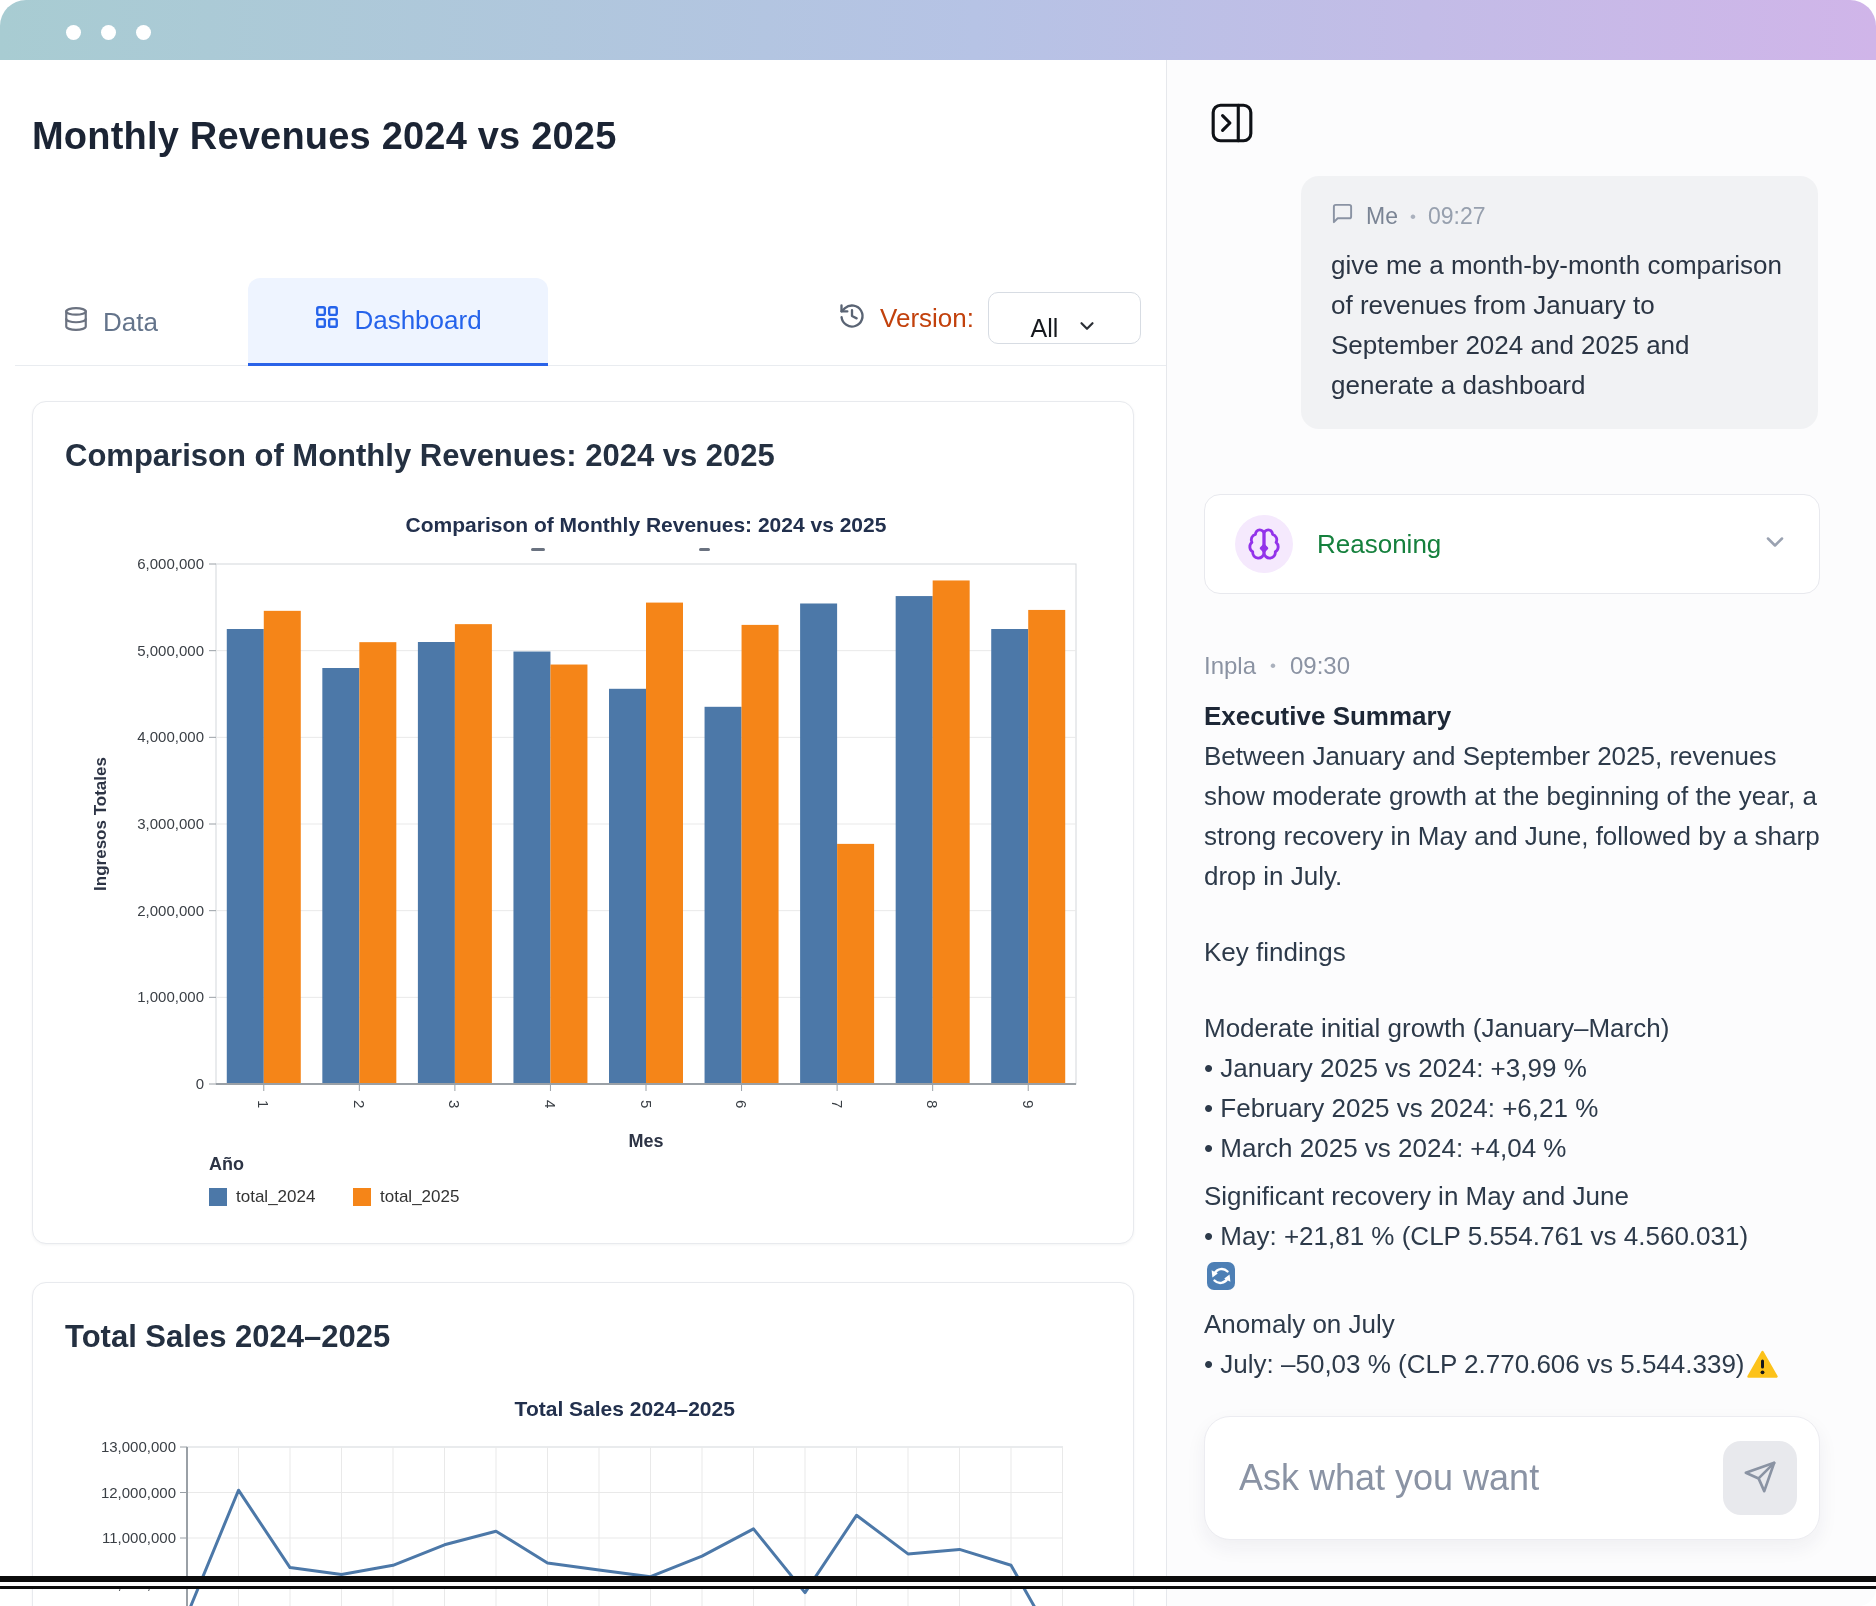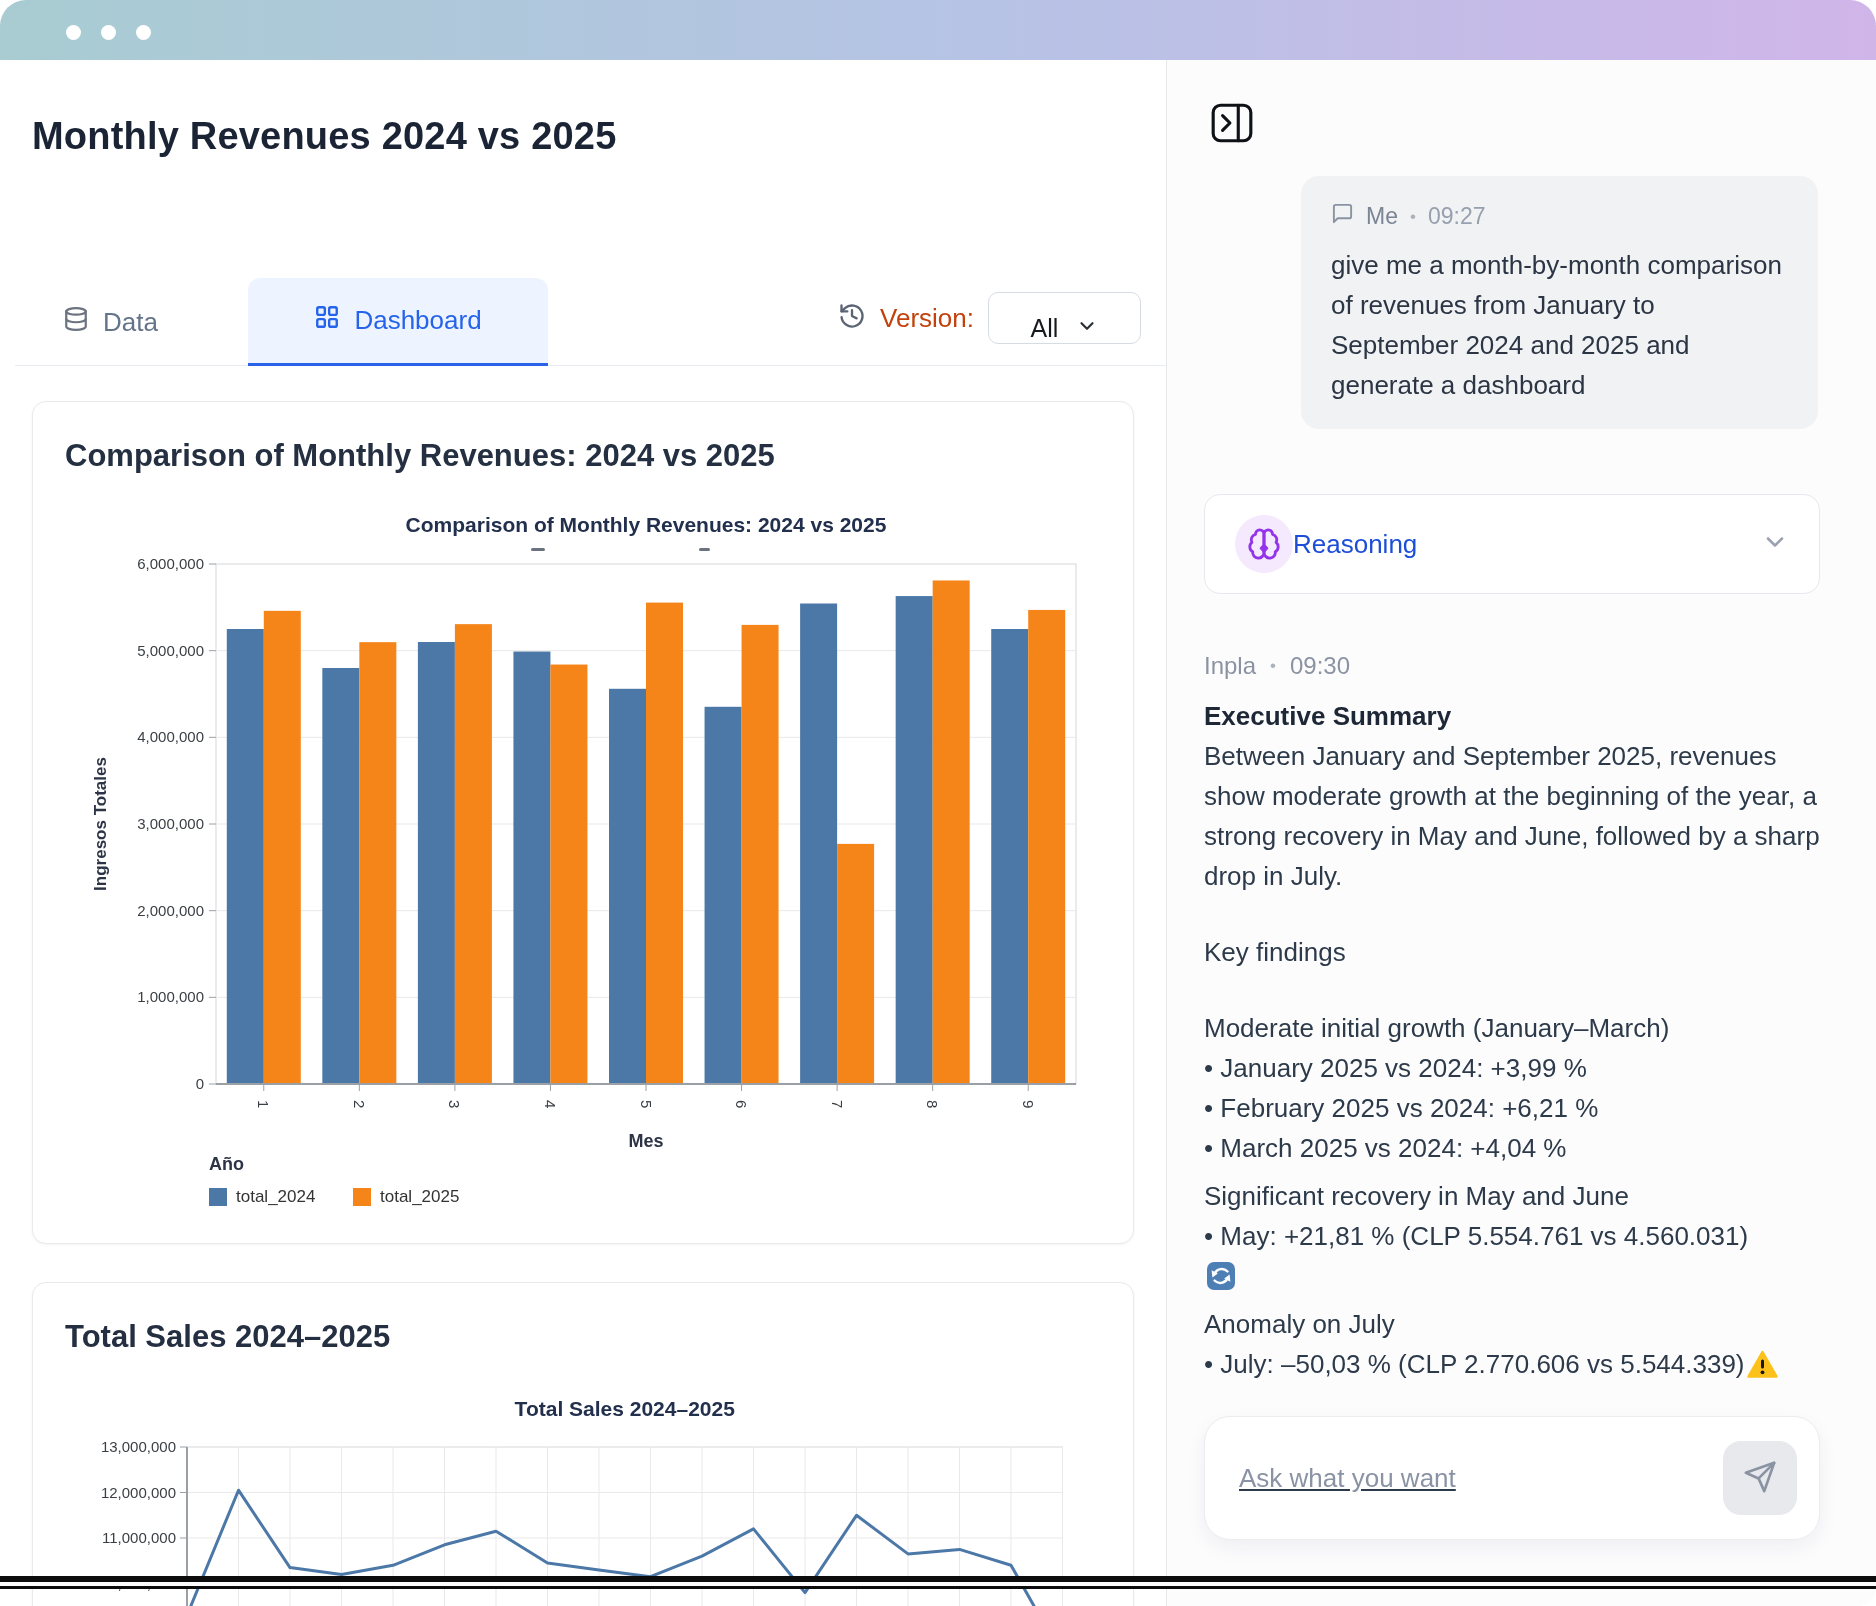--- a/index.html
+++ b/index.html
@@ -49,37 +49,37 @@
   .msg-meta{ display:flex; align-items:center; gap:12px; font-size:23px; color:#7a8494; }
   .msg-meta .time{ color:#97a0ae; }
   .meta-dot{ font-size:17px; color:#aab1bd; }
   .bubble-text{ margin-top:14px; font-size:26px; line-height:40px; color:#2b3544; }
 
   .reasoning-card{ position:absolute; left:37px; top:434px; width:616px; height:100px;
     background:#fff; border:1px solid #e8e9ee; border-radius:16px; display:flex;
     align-items:center; padding:0 30px; cursor:pointer; }
   .brain-wrap{ width:58px; height:58px; border-radius:50%; background:#f5e9fd;
     display:flex; align-items:center; justify-content:center; }
-  .reasoning-label{ font-size:26px; color:#1d4ed8; }
+  .reasoning-label{ margin-left:24px; font-size:26px; color:#15803d; }
   .reasoning-card .chev{ margin-left:auto; }
 
   .answer-meta{ position:absolute; left:37px; top:592px; display:flex; align-items:center;
     gap:14px; font-size:24px; color:#8b93a3; }
   .answer{ position:absolute; left:37px; top:636px; width:624px; font-size:26px;
     line-height:40px; color:#2d3a4a; }
   .answer .bold{ font-weight:700; color:#1d2736; }
   .answer .sec-gap{ margin-top:36px; }
   .answer .sub-gap{ margin-top:8px; }
   .badge{ display:inline-flex; vertical-align:-6px; margin-left:2px; }
 
   .ask{ position:absolute; left:37px; top:1356px; width:616px; height:124px; background:#fff;
     border:1px solid #ececf1; border-radius:26px; box-shadow:0 8px 20px rgba(30,40,60,.06);
     display:flex; align-items:center; }
   .ask input{ flex:1; border:none; outline:none; background:transparent; padding:0 0 0 34px;
-    font-size:26px; color:#2d3a4a; font-family:"Liberation Sans",sans-serif;text-decoration:underline; }
+    font-size:36px; color:#2d3a4a; font-family:"Liberation Sans",sans-serif; }
   .ask input::placeholder{ color:#8a93a4; }
   .send-btn{ width:74px; height:74px; margin-right:22px; border:none; border-radius:18px;
     background:#e8e9ed; display:flex; align-items:center; justify-content:center; cursor:pointer; }
 
   
   .bottom-border{ position:absolute; left:0; right:0; top:1576px; height:24px; z-index:50;
     background:linear-gradient(180deg,#0c0c0c 0 6px,#fdfdfd 6px 10px,#0c0c0c 10px 13px,transparent 13px); }
 </style>
 </head>
 <body>

